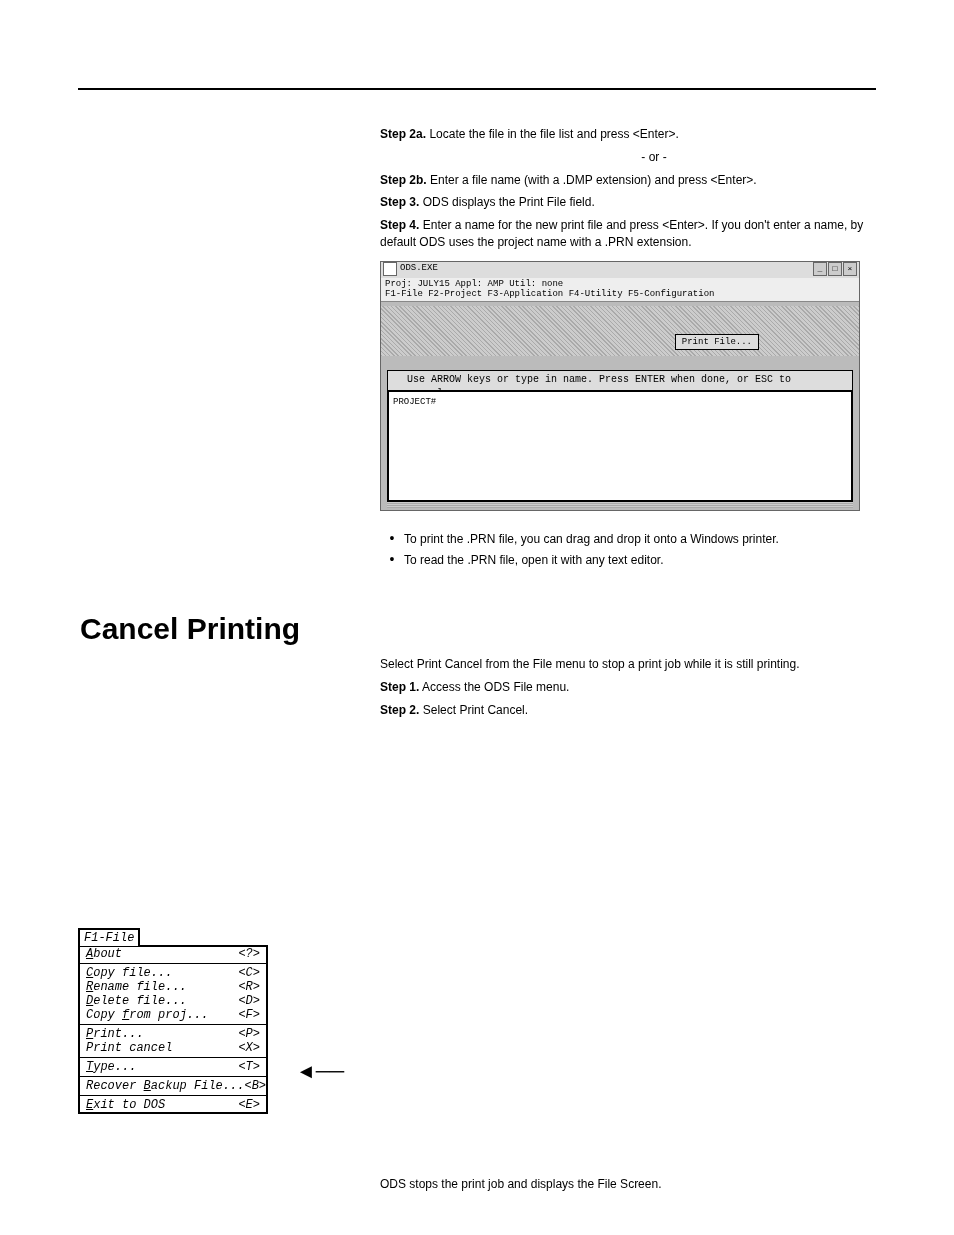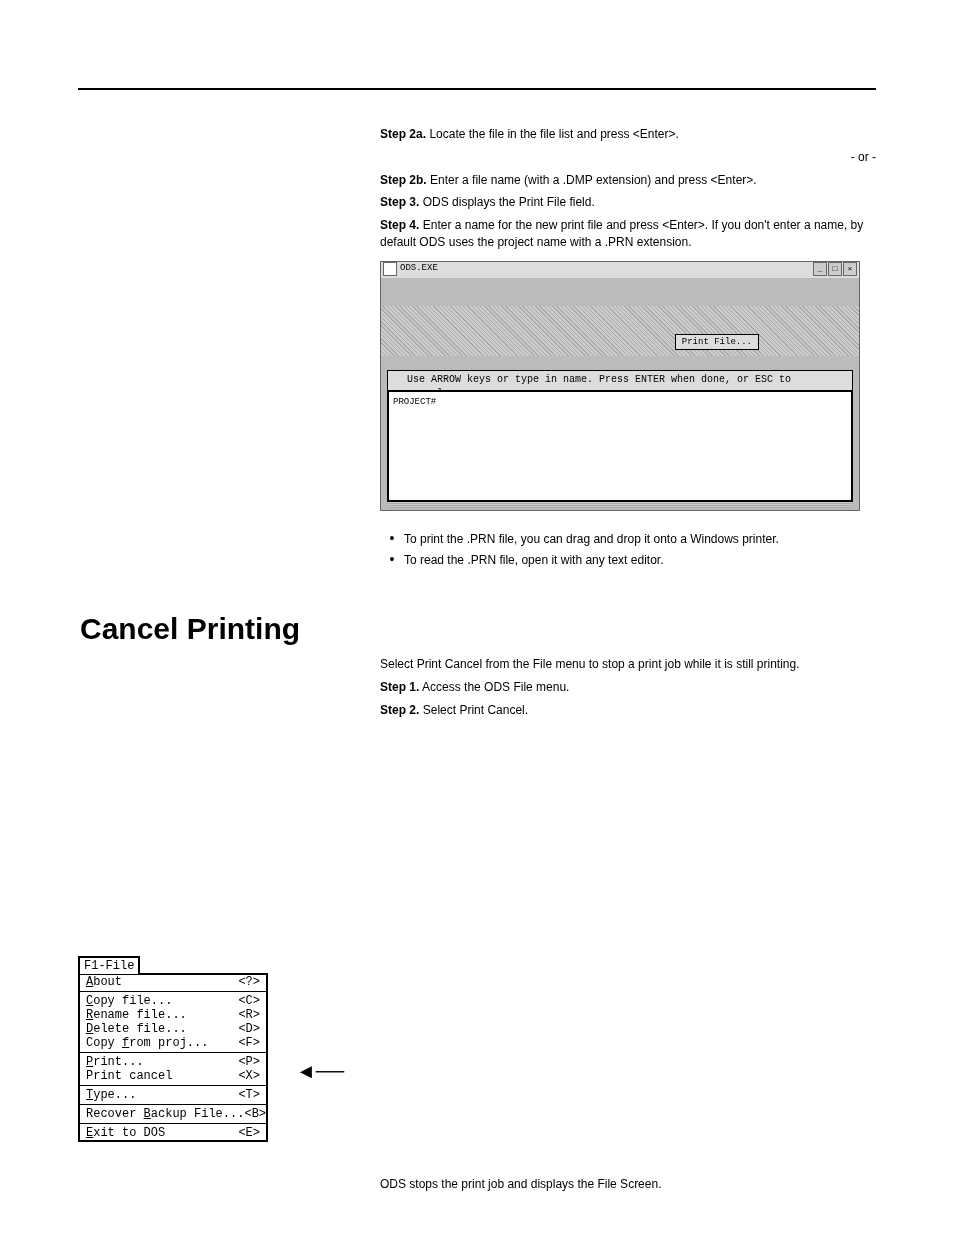--- a/index.html
+++ b/index.html
@@ -126,22 +126,23 @@
     .bullet-row .dot {
       width:24px;
       text-align:center;
       font-size:14px;
       line-height:14px;
     }
     .bullet-row .bt { flex:1; }
     
     .file-menu-container {
       position:absolute;
-      top:958px;
+      top:930px;
       left:78px;
+      font-style:italic;
     }
     .file-menu {
       border:2px solid #000;
       background:#fff;
       font-family:"Courier New", monospace;
       font-size:12px;
       width:190px;
       box-sizing:border-box;
     }
     .file-menu .hr {
@@ -198,21 +199,21 @@
 <div class="page">
   <div class="chapter-title"></div>
   <div class="page-num"></div>
   <div class="header-line"></div>
 
   <div class="content">
     <div class="para">
       <span class="step-label">Step 2a.</span>
       <span> Locate the file in the file list and press &lt;Enter&gt;.</span>
     </div>
-    <div class="para" style="text-align:right; margin-left:52px;">
+    <div class="para" style="text-align:center; margin-left:52px;">
       <span>- or -</span>
     </div>
     <div class="para">
       <span class="step-label">Step 2b.</span>
       <span> Enter a file name (with a .DMP extension) and press &lt;Enter&gt;.</span>
     </div>
     <div class="para">
       <span class="step-label">Step 3.</span>
       <span> ODS displays the Print File field.</span>
     </div>
@@ -223,20 +224,24 @@
 
     <div class="screenshot">
       <div class="titlebar">
         <div class="ticon"></div>
         <div class="ttitle">ODS.EXE</div>
         <div class="tbtn">_</div>
         <div class="tbtn">□</div>
         <div class="tbtn">×</div>
       </div>
       <div class="dos-area">
+        <div class="dos-top">
+          <div>Proj: JULY15            Appl: AMP               Util: none</div>
+          <div>F1-File  F2-Project  F3-Application  F4-Utility  F5-Configuration</div>
+        </div>
         <div class="pattern pattern1"></div>
         <div class="print-file-btn">Print File...</div>
         <div class="help-bar">Use ARROW keys or type in name. Press ENTER when done, or ESC to cancel.</div>
         <div class="list-box">
           <div>PROJECT#</div>
         </div>
         <div class="bottom-bar"></div>
       </div>
     </div>
 

